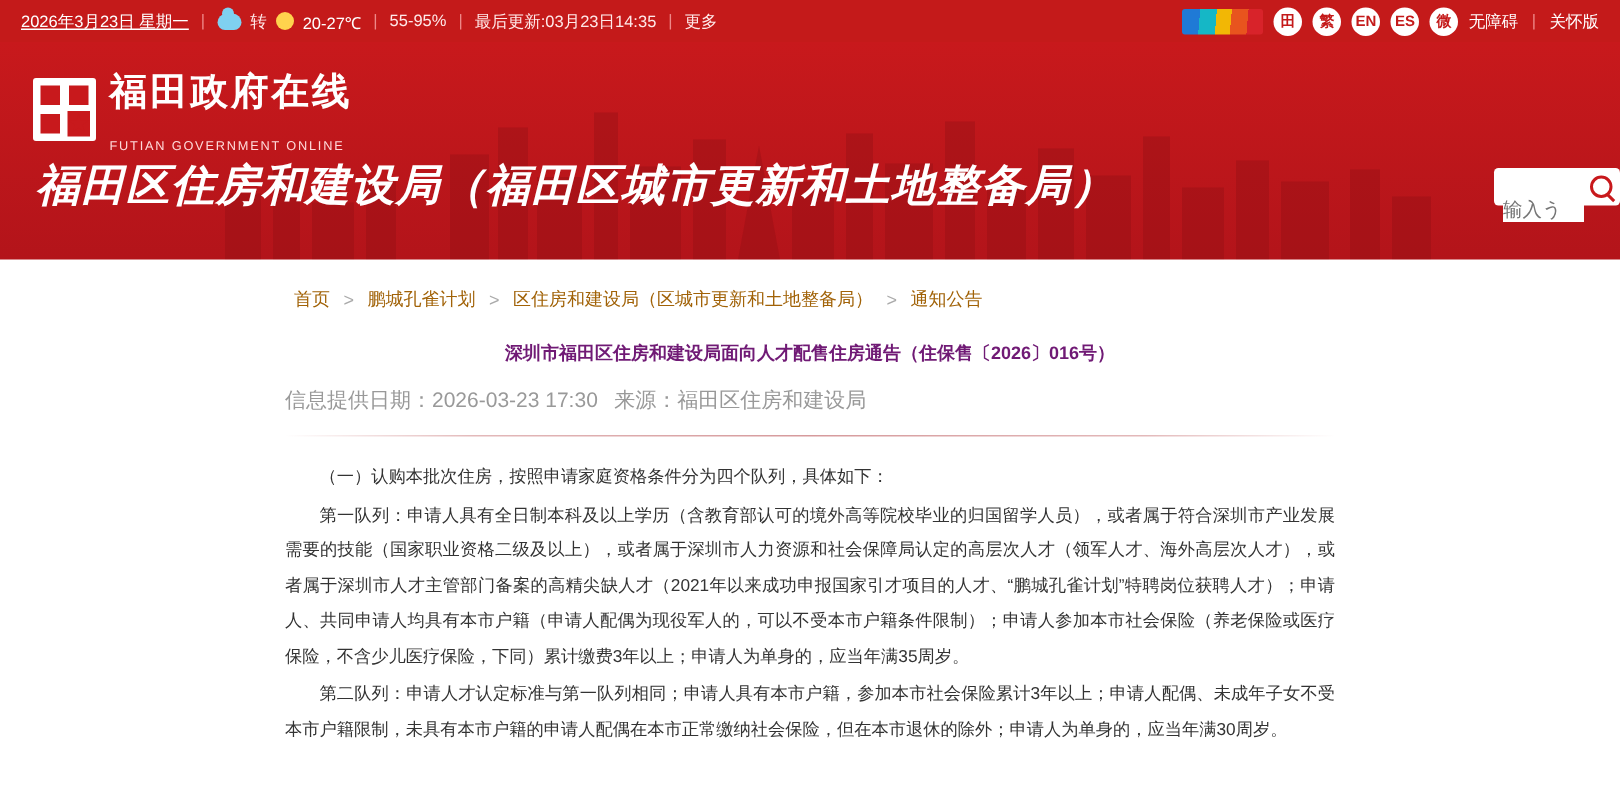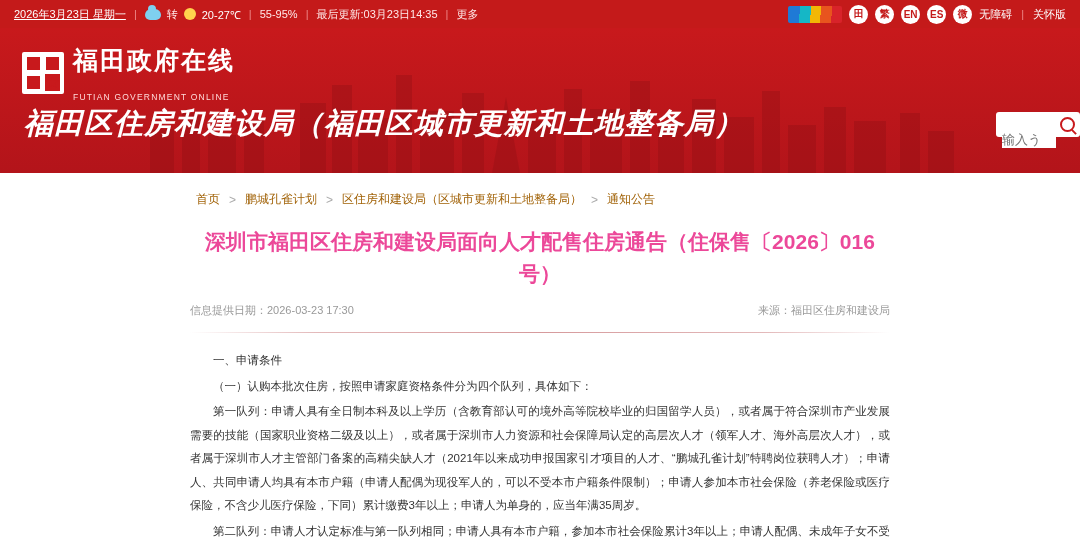--- a/index.html
+++ b/index.html
@@ -125,27 +125,27 @@
   .crumb {
     font-size: 12px; color: #555; padding: 18px 0 14px 196px;
     display: flex; align-items: center; gap: 9px; flex-wrap: nowrap;
   }
   .crumb .ca { color: #a16207; text-align: center; }
   .crumb .sp { color: #aaa; }
   .article {
     width: 700px; margin: 0 auto;
   }
   .art-title {
-    text-align: center; font-size: 21px; font-weight: bold; color: #ec4899;
+    text-align: center; font-size: 12px; font-weight: bold; color: #701a75;
     line-height: 1.5; padding: 4px 0 14px;
     font-family: "Liberation Sans", sans-serif;
   }
   .art-meta {
-    text-align: center; font-size: 11px; color: #999;
-    display: flex; justify-content: space-between; gap: 30px;
+    text-align: center; font-size: 14px; color: #999;
+    display: flex; justify-content: flex-start; gap: 11px;
   }
   .divider {
     height: 1px; margin: 14px 0 16px;
     background: linear-gradient(90deg, rgba(200,25,28,0) 0%, #e3b9ba 18%, #d69a9c 50%, #e3b9ba 82%, rgba(200,25,28,0) 100%);
   }
   .para {
     font-size: 11.5px; color: #333; line-height: 2.05; text-align: justify;
     text-indent: 2em; margin-bottom: 2px;
   }
 </style>
@@ -244,18 +244,17 @@
   </div>
 
   <div class="article">
     <div class="art-title">深圳市福田区住房和建设局面向人才配售住房通告（住保售〔2026〕016号）</div>
     <div class="art-meta">
       <span>信息提供日期：2026-03-23 17:30</span>
       <span>来源：福田区住房和建设局</span>
     </div>
     <div class="divider"></div>
 
-    <p class="para">一、申请条件</p>
     <p class="para">（一）认购本批次住房，按照申请家庭资格条件分为四个队列，具体如下：</p>
     <p class="para">第一队列：申请人具有全日制本科及以上学历（含教育部认可的境外高等院校毕业的归国留学人员），或者属于符合深圳市产业发展需要的技能（国家职业资格二级及以上），或者属于深圳市人力资源和社会保障局认定的高层次人才（领军人才、海外高层次人才），或者属于深圳市人才主管部门备案的高精尖缺人才（2021年以来成功申报国家引才项目的人才、“鹏城孔雀计划”特聘岗位获聘人才）；申请人、共同申请人均具有本市户籍（申请人配偶为现役军人的，可以不受本市户籍条件限制）；申请人参加本市社会保险（养老保险或医疗保险，不含少儿医疗保险，下同）累计缴费3年以上；申请人为单身的，应当年满35周岁。</p>
     <p class="para">第二队列：申请人才认定标准与第一队列相同；申请人具有本市户籍，参加本市社会保险累计3年以上；申请人配偶、未成年子女不受本市户籍限制，未具有本市户籍的申请人配偶在本市正常缴纳社会保险，但在本市退休的除外；申请人为单身的，应当年满30周岁。</p>
   </div>
 </div>
 
 </body></html>

